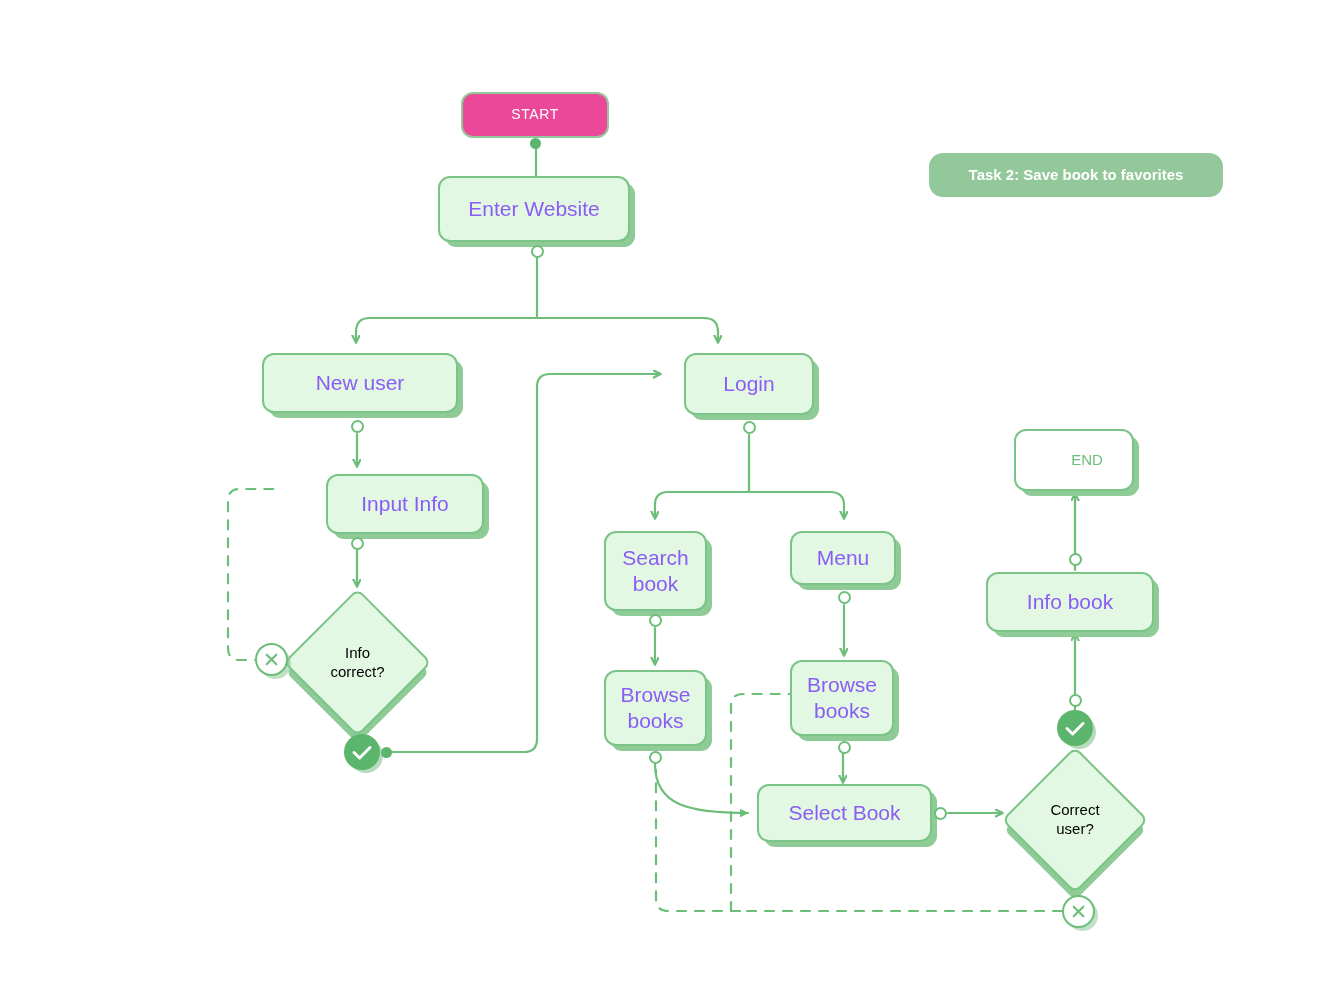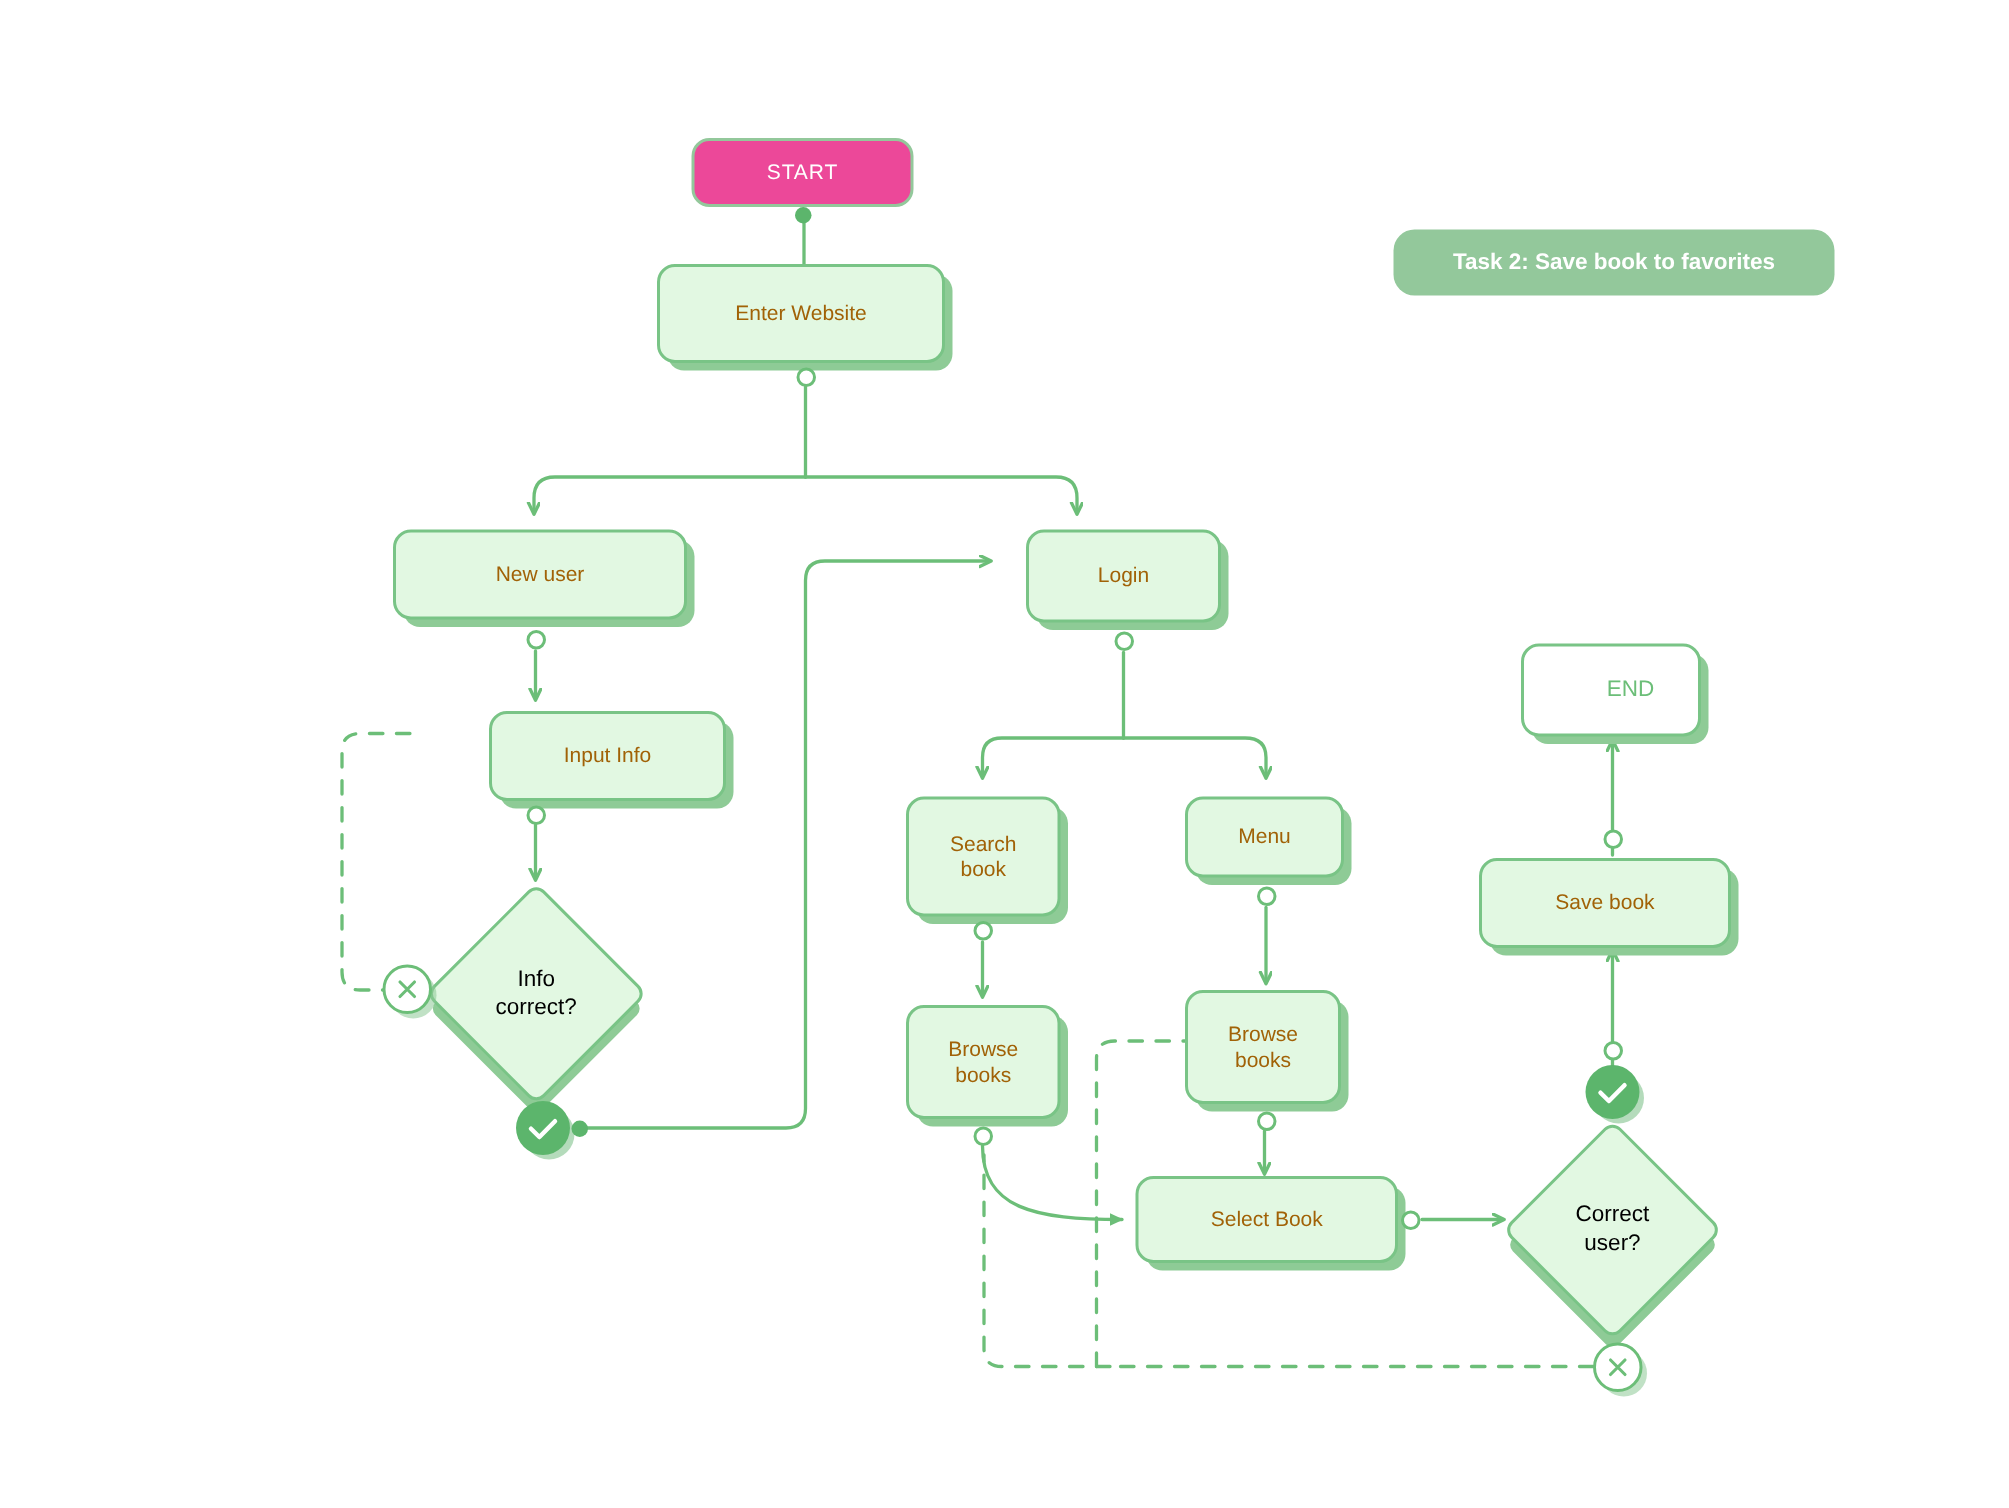--- a/index.html
+++ b/index.html
@@ -10,21 +10,21 @@
   }
   #stage{position:absolute;left:0;top:0;width:1339px;height:1005px;}
   #wires{position:absolute;left:0;top:0;width:1339px;height:1005px;pointer-events:none;}
 
   .node{position:absolute;box-sizing:border-box;display:flex;align-items:center;
         justify-content:center;text-align:center;line-height:1.22;}
 
   
   .box{
     background:#e2f8e2;border:2px solid #79c486;border-radius:12px;
-    color:#a16207;font-size:14px;
+    color:#8b5cf6;font-size:21px;
     box-shadow:6px 6px 0 -1px #8ecb96;
   }
   
   .terminal-start{
     background:#ec4899;border:2px solid #93c89b;border-radius:12px;
     color:#ffffff;font-size:14px;letter-spacing:.6px;
     box-shadow:none;
   }
   
   .terminal-end{
@@ -216,21 +216,21 @@
     </svg>
   </div>
   <div class="dot-open" style="left:1069px;top:694px;"></div>
   <div class="mark mark-no" style="left:1062px;top:895px;">
     <svg viewBox="0 0 33 33" aria-hidden="true">
       <path d="M11,11 L22,22 M22,11 L11,22" stroke="#6cbe78" stroke-width="2.4" stroke-linecap="round" fill="none"></path>
     </svg>
   </div>
 
   <div class="node box" style="left:986px;top:572px;width:168px;height:60px;">
-    <span>Save book</span>
+    <span>Info book</span>
   </div>
   <div class="dot-open" style="left:1069px;top:553px;"></div>
 
   <div class="node terminal-end" style="left:1014px;top:429px;width:120px;height:62px;">
     <span>END</span>
   </div>
 
   <div class="node badge" style="left:929px;top:153px;width:294px;height:44px;">
     <span>Task 2: Save book to favorites</span>
   </div>

